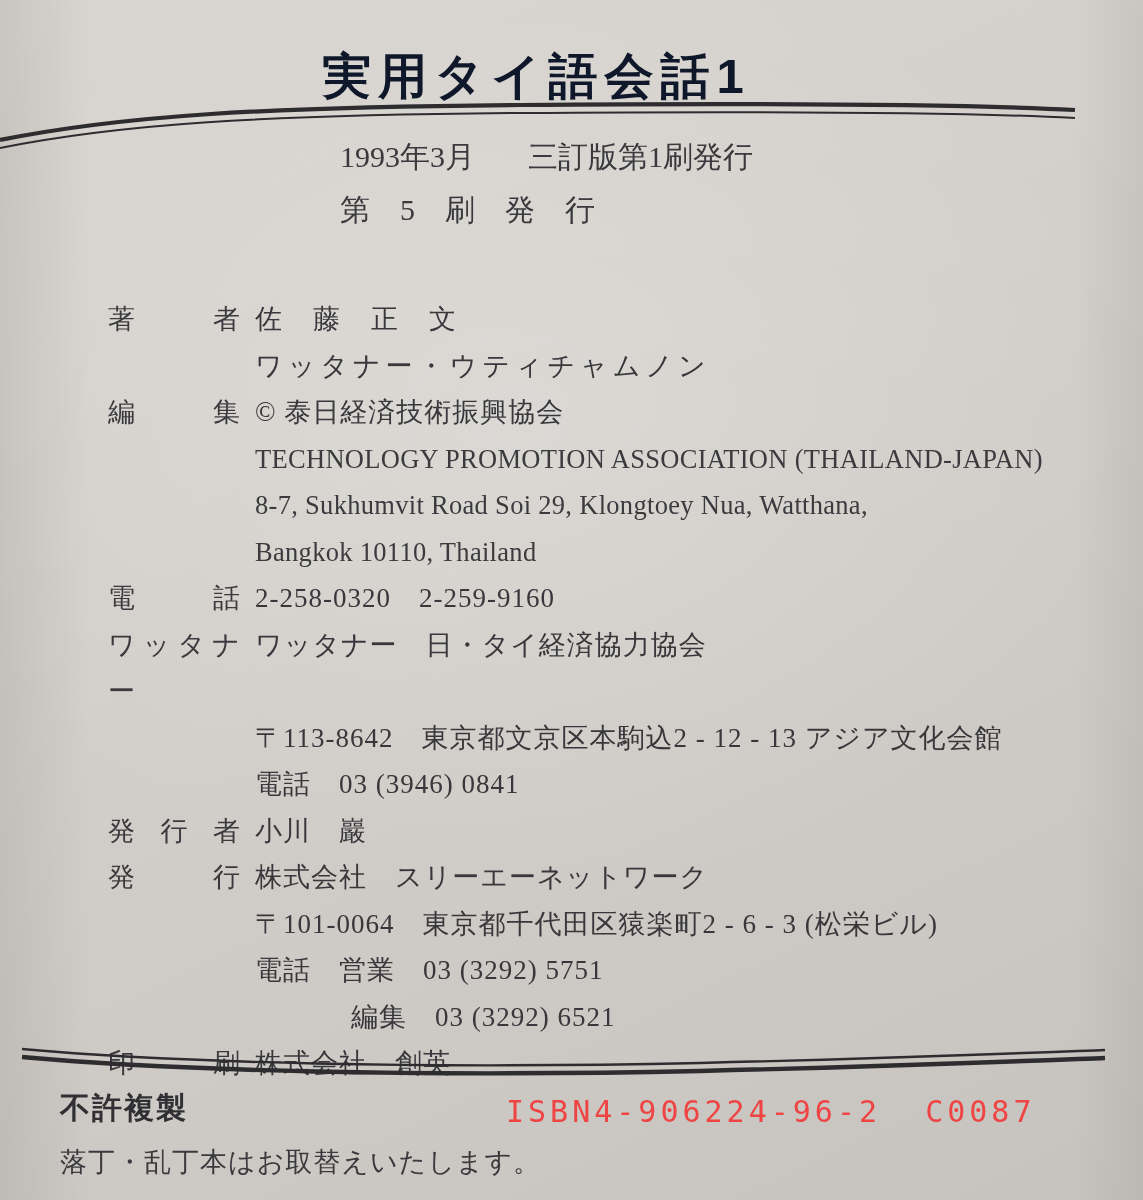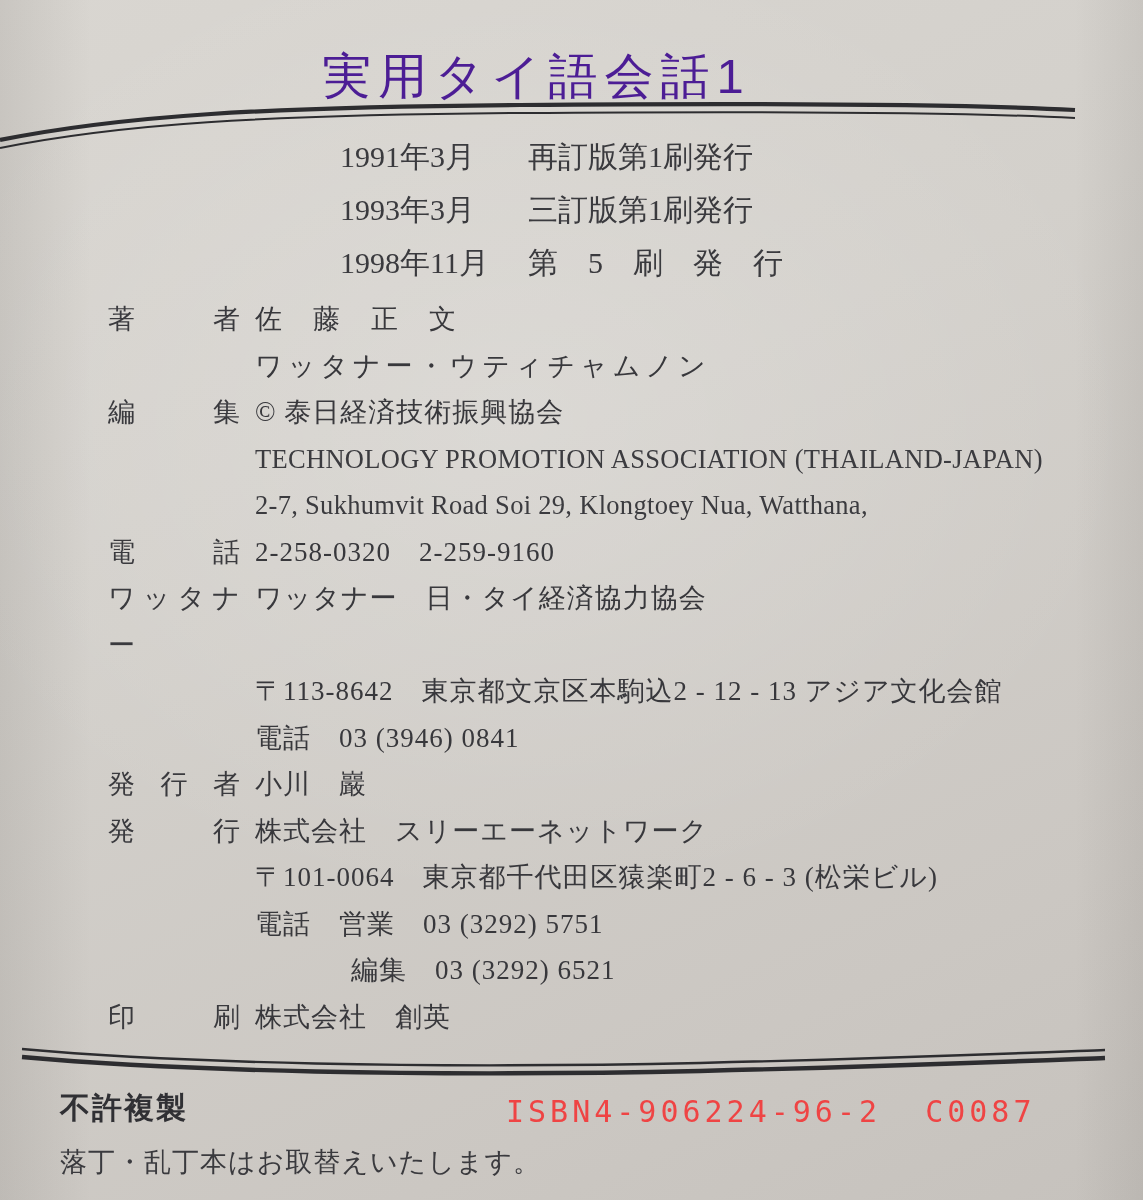--- a/index.html
+++ b/index.html
@@ -9,21 +9,21 @@
       radial-gradient(ellipse 900px 700px at 45% 35%, rgba(255,255,255,.18), rgba(255,255,255,0) 70%),
       linear-gradient(155deg,#d9d6d1 0%, #d3d0cb 40%, #cbc7c2 80%, #c6c2bd 100%);
     font-family:"Liberation Serif","DejaVu Serif",serif;
     color:#35353a;
   }
   .vignette{position:absolute;inset:0;pointer-events:none;
     background:linear-gradient(90deg, rgba(60,55,50,.10) 0%, rgba(60,55,50,0) 8%, rgba(60,55,50,0) 94%, rgba(60,55,50,.08) 100%);}
   .title{
     position:absolute;top:44px;left:0;right:70px;text-align:center;
     font-family:"Liberation Sans","DejaVu Sans",sans-serif;
-    font-weight:400;font-size:49px;letter-spacing:7px;color:#4c1d95;
+    font-weight:700;font-size:49px;letter-spacing:7px;color:#0f172a;
     white-space:pre;
   }
   .rule{position:absolute;left:0;width:1143px;}
   .rule path{fill:none;stroke:#2d2d30;}
   .rule-top{top:96px;height:58px;}
   .rule-bottom{top:1040px;height:48px;}
 
   .dates{position:absolute;left:340px;top:130px;font-size:30px;color:#3a3a3e;}
   .date-row{display:flex;line-height:53px;}
   .date-col{width:188px;white-space:pre;}
@@ -60,29 +60,24 @@
 
 <div class="title">実用タイ語会話1</div>
 
 <svg class="rule rule-top" viewBox="0 0 1143 58" aria-hidden="true">
   <path d="M0,44 C120,20 260,11 520,9 C780,7 980,9 1075,14" stroke-width="4.2"></path>
   <path d="M0,52 C120,28 260,19 520,17 C780,15 980,17 1075,22" stroke-width="2"></path>
 </svg>
 
 <div class="dates">
   <div class="date-row">
-    <span class="date-col">1991年3月</span>
-    <span class="date-desc">再訂版第1刷発行</span>
-  </div>
-  <div class="date-row">
     <span class="date-col">1993年3月</span>
     <span class="date-desc">三訂版第1刷発行</span>
   </div>
   <div class="date-row">
-    <span class="date-col">1998年11月</span>
     <span class="date-desc">第　5　刷　発　行</span>
   </div>
 </div>
 
 <div class="colophon">
   <div class="crow">
     <span class="clabel">著者</span>
     <span class="cval name">佐　藤　正　文</span>
   </div>
   <div class="crow">
@@ -92,24 +87,25 @@
   <div class="crow">
     <span class="clabel">編集</span>
     <span class="cval">© 泰日経済技術振興協会</span>
   </div>
   <div class="crow">
     <span class="clabel"></span>
     <span class="cval en">TECHNOLOGY PROMOTION ASSOCIATION (THAILAND-JAPAN)</span>
   </div>
   <div class="crow">
     <span class="clabel"></span>
-    <span class="cval en">2-7, Sukhumvit Road Soi 29, Klongtoey Nua, Watthana,</span>
+    <span class="cval en">8-7, Sukhumvit Road Soi 29, Klongtoey Nua, Watthana,</span>
   </div>
   <div class="crow">
     <span class="clabel"></span>
+    <span class="cval en">Bangkok 10110, Thailand</span>
   </div>
   <div class="crow">
     <span class="clabel">電話</span>
     <span class="cval">2-258-0320　2-259-9160</span>
   </div>
   <div class="crow">
     <span class="clabel">ワッタナー</span>
     <span class="cval">ワッタナー　日・タイ経済協力協会</span>
   </div>
   <div class="crow">

